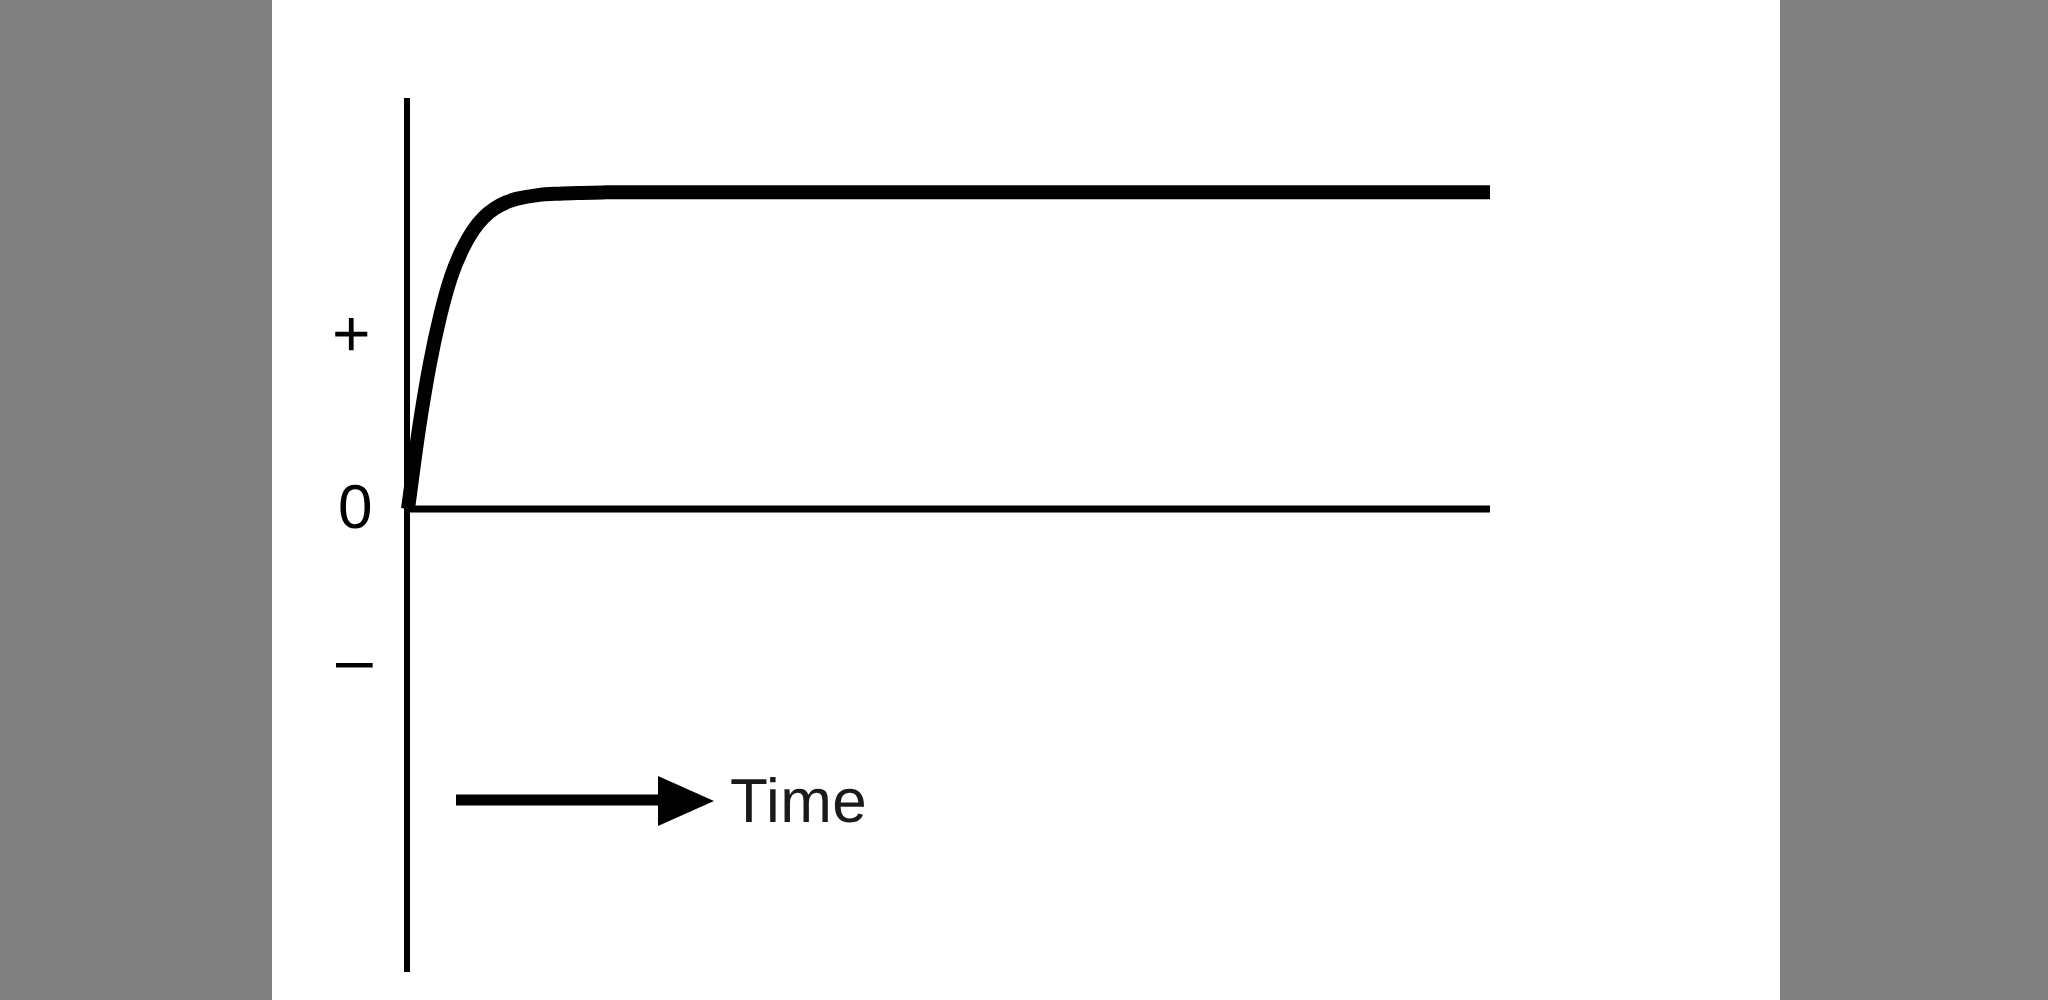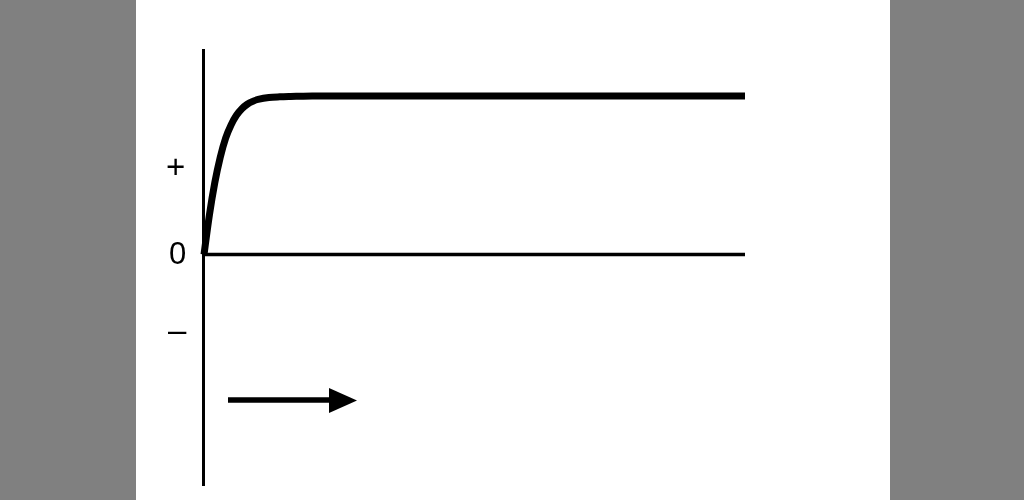--- a/index.html
+++ b/index.html
@@ -102,15 +102,16 @@
         <polygon points="193,388 221,400.5 193,413" fill="#000000"></polygon>
       </g>
     </svg>
 
     <span class="axis-tick-label" id="label-plus">+</span>
 
     <span class="axis-tick-label" id="label-zero">0</span>
 
     <span class="axis-tick-label" id="label-minus">–</span>
 
+    <span id="label-time">Time</span>
 
   </div>
 </div>
 
 </body></html>

